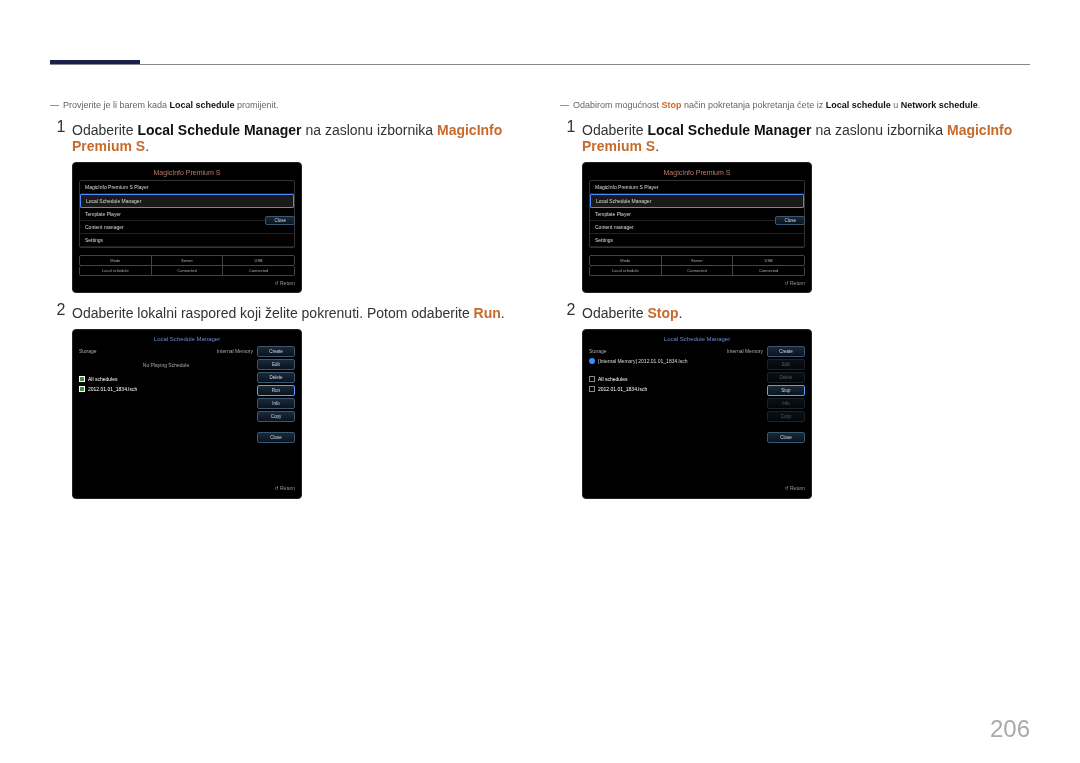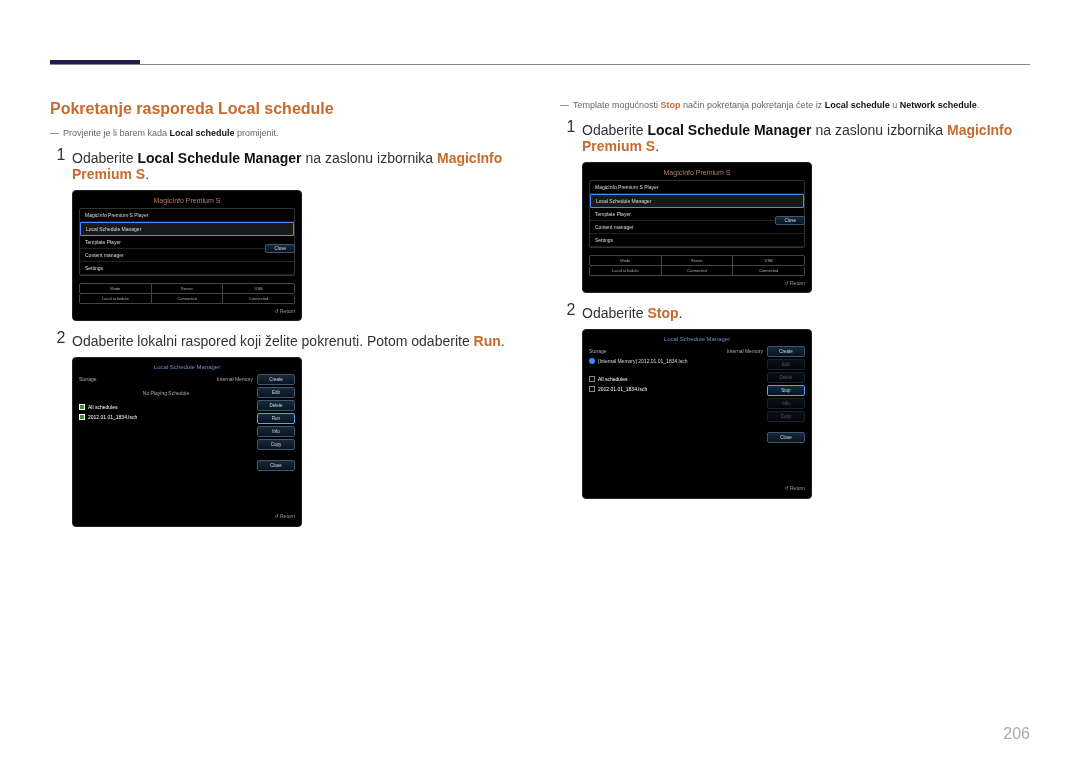--- a/index.html
+++ b/index.html
@@ -32,33 +32,32 @@
   .lsm-left { flex: 1; padding-right: 4px; }
   .lsm-btns { width: 38px; display: flex; flex-direction: column; gap: 2px; }
   .lsm-btn { border: 1px solid #3b5770; border-radius: 2px; padding: 2px 0; text-align: center; font-size: 4.5px; color: #cde; background: linear-gradient(#1a2838, #0a1420); }
   .lsm-btn.dis { opacity: 0.4; }
   .lsm-row { display: flex; justify-content: space-between; padding: 2px 0; color: #aaa; }
   .lsm-ck { display: flex; align-items: center; gap: 3px; padding: 2px 0; }
   .ck-box { width: 6px; height: 6px; background: #3b8f3b; border: 1px solid #fff; }
   .ck-box.empty { background: transparent; border-color: #888; }
   .playing { display: flex; align-items: center; gap: 3px; padding: 2px 0; color: #ddd; }
   .play-dot { width: 6px; height: 6px; border-radius: 50%; background: #3b8bff; }
-  .page-num { position: absolute; bottom: 20px; right: 50px; font-size: 16px; color: #aaa; margin-left: 36px; }
+  .page-num { position: absolute; bottom: 20px; right: 50px; font-size: 24px; color: #aaa; margin-left: 36px; }
   .rel { position: relative; }
 </style>
 </head>
 <body>
 
 <div class="top-line"></div>
 <div class="divider-line"></div>
 
 <div class="cols">
 
   <div class="col">
-    <div class="section-title">Pokretanje rasporeda Local schedule</div>
     <div class="dash-note">
       <span><span>Provjerite je li barem kada </span><span class="bold">Local schedule</span><span> promijenit.</span></span>
     </div>
     <div class="step">
       <div class="step-num">1</div>
       <div class="step-text">
         <span>Odaberite </span><span class="bold">Local Schedule Manager</span><span> na zaslonu izbornika </span><span class="accent">MagicInfo Premium S</span><span>.</span>
       </div>
     </div>
 
@@ -120,21 +119,21 @@
           <div style="height:6px;"></div>
           <div class="lsm-btn">Close</div>
         </div>
       </div>
       <div class="sc-return">Return</div>
     </div>
   </div>
 
   <div class="col">
     <div class="dash-note">
-      <span><span>Template mogućnosti </span><span class="accent">Stop</span><span> način pokretanja pokretanja ćete iz </span><span class="bold">Local schedule</span><span> u </span><span class="bold">Network schedule</span><span>.</span></span>
+      <span><span>Odabirom mogućnost </span><span class="accent">Stop</span><span> način pokretanja pokretanja ćete iz </span><span class="bold">Local schedule</span><span> u </span><span class="bold">Network schedule</span><span>.</span></span>
     </div>
     <div class="step">
       <div class="step-num">1</div>
       <div class="step-text">
         <span>Odaberite </span><span class="bold">Local Schedule Manager</span><span> na zaslonu izbornika </span><span class="accent">MagicInfo Premium S</span><span>.</span>
       </div>
     </div>
 
     <div class="screenshot rel">
       <div class="sc-title">MagicInfo Premium S</div>

